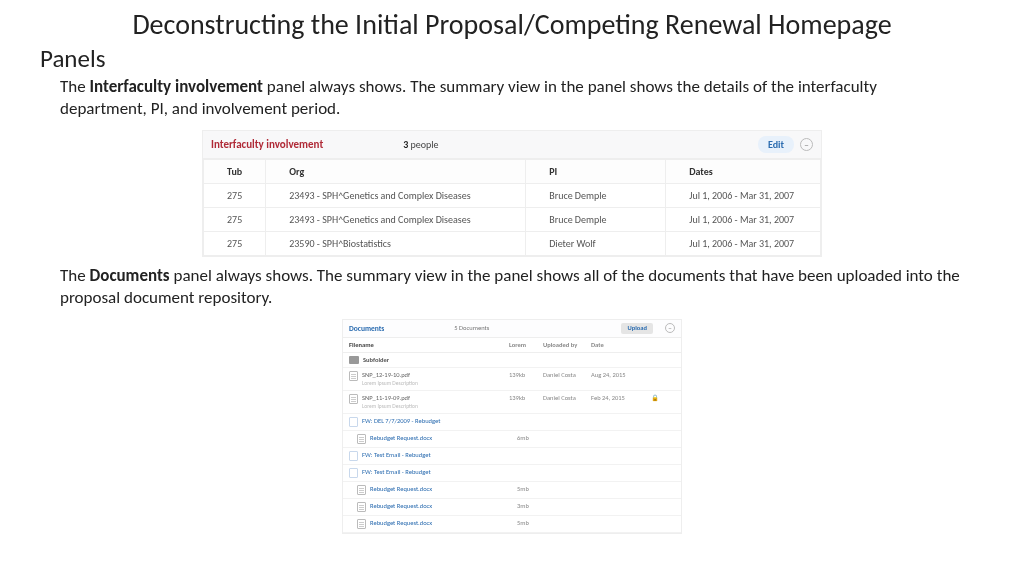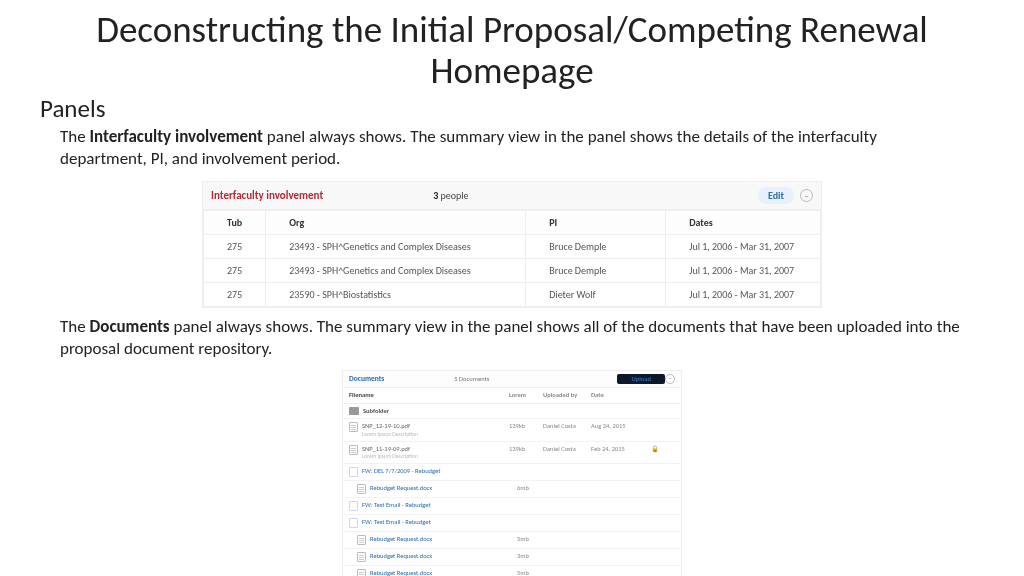--- a/index.html
+++ b/index.html
@@ -5,21 +5,21 @@
   * { box-sizing: border-box; margin: 0; padding: 0; }
   body {
     width: 1024px;
     height: 576px;
     background: #fff;
     font-family: Calibri, "Segoe UI", Arial, sans-serif;
     color: #222;
     overflow: hidden;
   }
   .slide-title {
-    font-size: 37px;
+    font-size: 28px;
     font-weight: 400;
     text-align: center;
     padding: 10px 30px 2px 30px;
     line-height: 1.1;
   }
   .section-heading {
     font-size: 25px;
     font-weight: 400;
     padding: 0 0 2px 40px;
   }
@@ -38,21 +38,21 @@
     border: 1px solid #eee;
     font-size: 10px;
     color: #555;
   }
   .panel1 .ph {
     display: flex; align-items: center;
     padding: 5px 8px;
     border-bottom: 1px solid #eee;
   }
   .panel1 .ph-title { color: #b02a37; font-weight: 700; font-size: 11px; }
-  .panel1 .ph-count { margin-left: 110px; color: #444; }
+  .panel1 .ph-count { margin-left: 80px; color: #444; }
   .panel1 .ph-count b { color: #222; font-weight: 700; }
   .panel1 .ph-sp { flex: 1; }
   .edit-btn {
     background: #e8f1fb; color: #2b6cb0;
     padding: 2px 10px; border-radius: 8px;
     font-size: 10px; font-weight: 600;
     margin-right: 6px;
   }
   .circle-icon {
     width: 13px; height: 13px; border: 1px solid #bbb;
@@ -81,23 +81,23 @@
     line-height: 1.3;
   }
   .panel2 .ph2 {
     display: flex; align-items: center;
     padding: 3px 6px; border-bottom: 1px solid #eee;
   }
   .panel2 .ph2-title { color: #2b6cb0; font-weight: 700; font-size: 7.5px; }
   .panel2 .ph2-count { margin-left: 70px; color: #777; text-align: center; }
   .panel2 .ph2-sp { flex: 1; }
   .upload-btn {
-    background: #0f172a; color: #2b6cb0;
-    padding: 1px 14px; border-radius: 2px;
-    font-size: 6.5px; font-weight: 600; margin-right: 0;
+    background: #e5e5e5; color: #2b6cb0;
+    padding: 1px 6px; border-radius: 2px;
+    font-size: 6.5px; font-weight: 600; margin-right: 12px;
   }
   .hdr2 {
     display: flex; padding: 3px 6px;
     border-bottom: 1px solid #eee; background: #fff;
     font-weight: 700; color: #444;
   }
   .row2 {
     display: flex; align-items: flex-start;
     padding: 3px 6px; border-bottom: 1px solid #f2f2f2;
     background: #fff;

